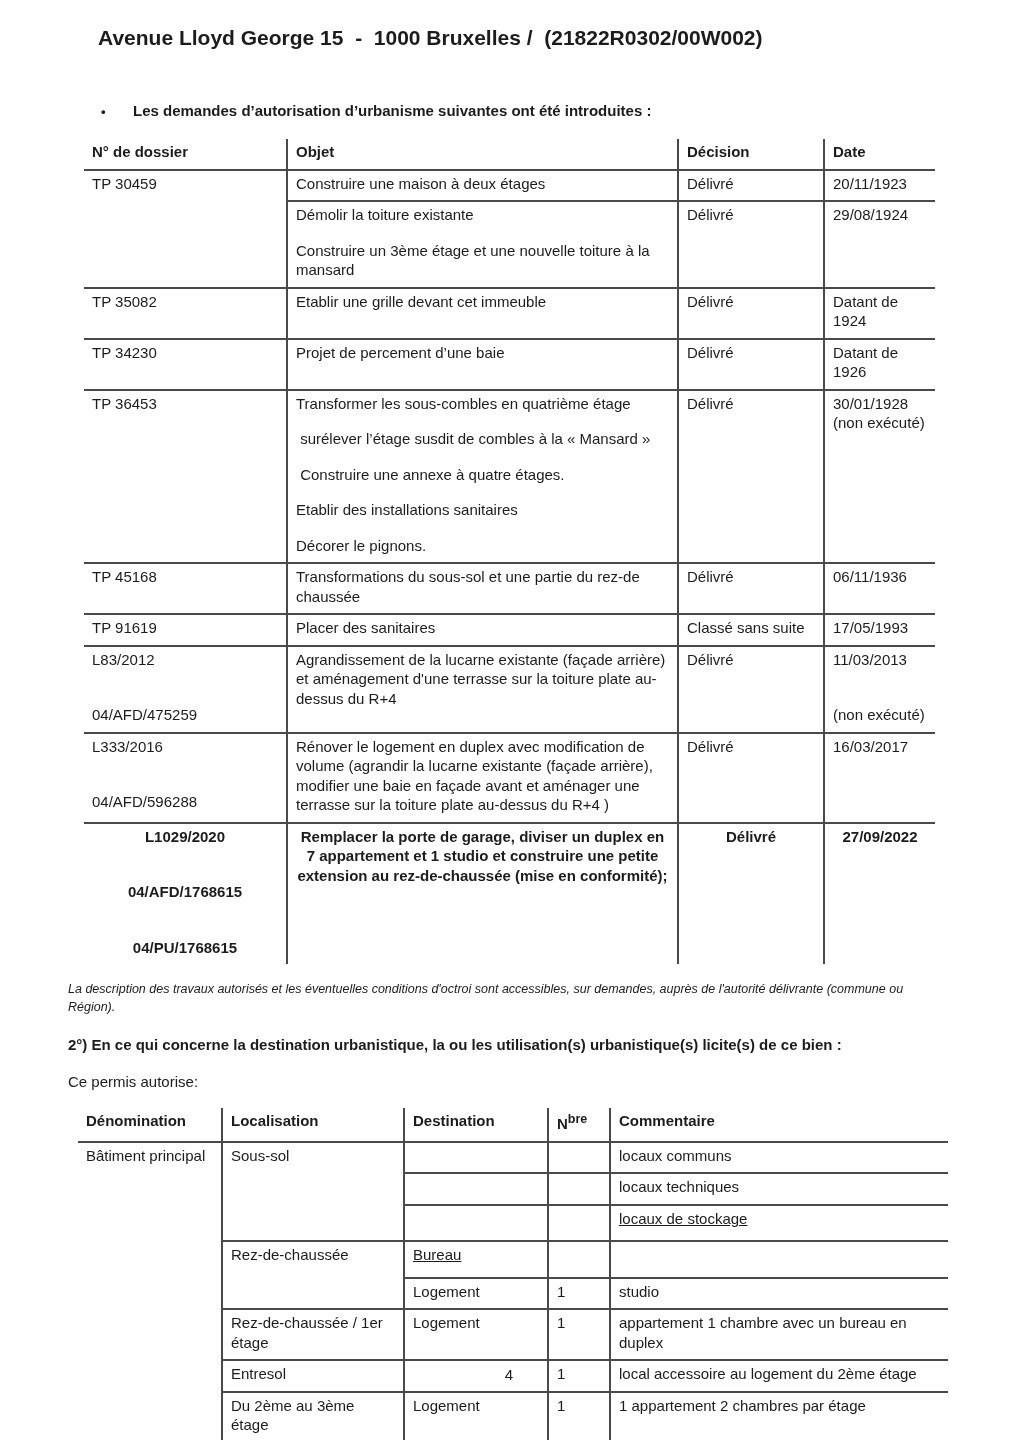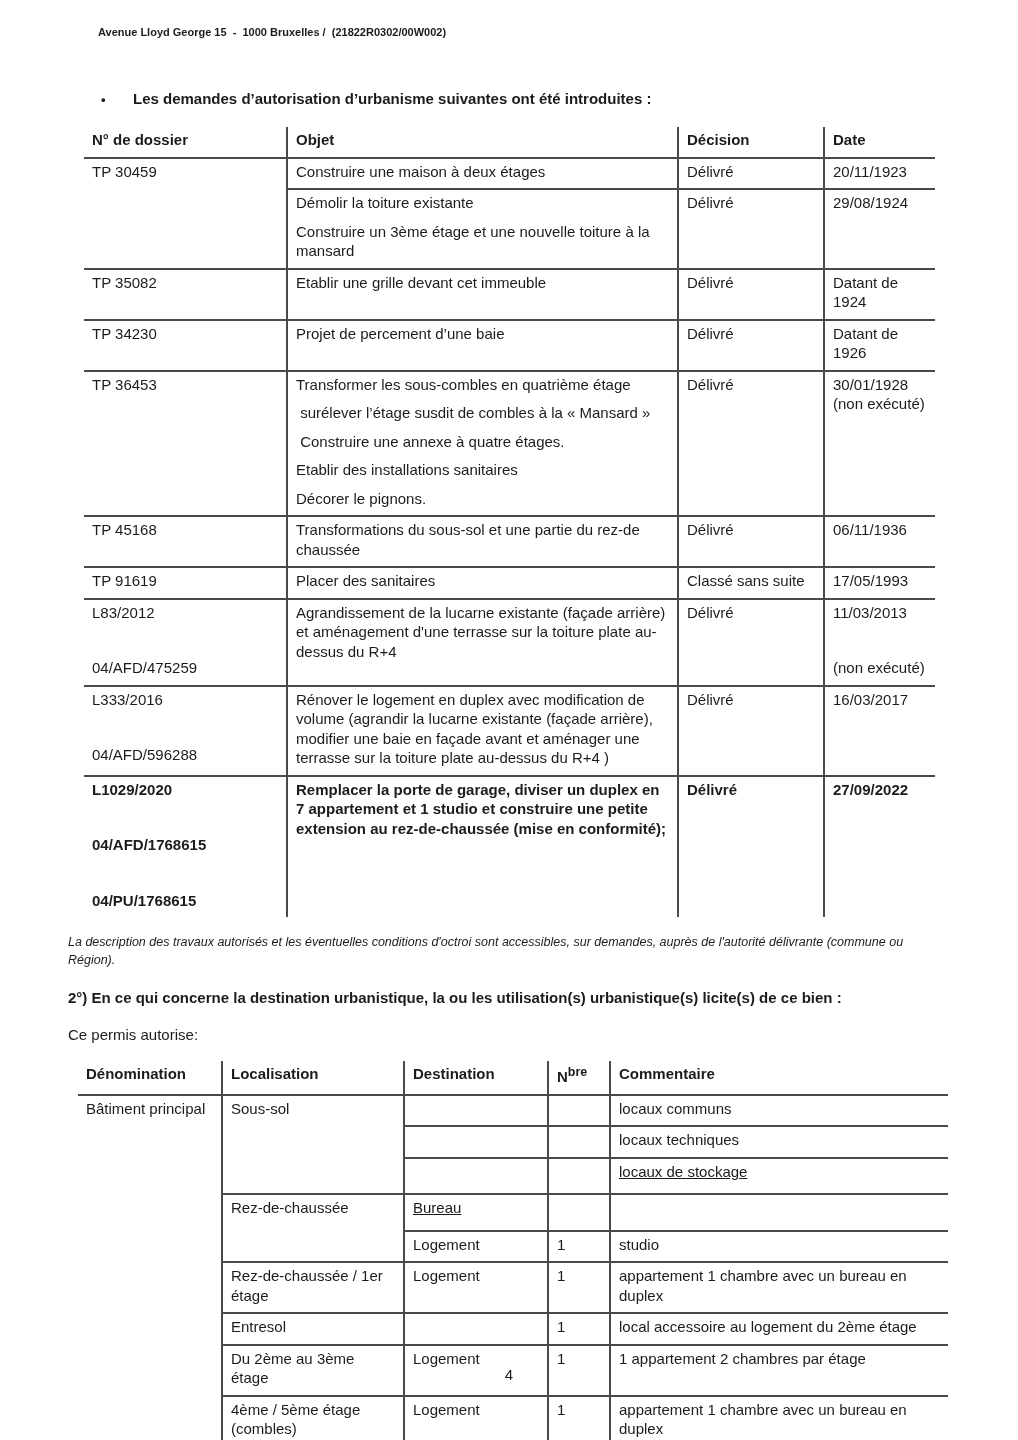--- a/index.html
+++ b/index.html
@@ -3,21 +3,21 @@
 <meta charset="utf-8">
 <style>
   html,body { margin:0; padding:0; background:#ffffff; }
   body {
     width:1018px; height:1440px; position:relative; overflow:hidden;
     font-family:"Liberation Sans","DejaVu Sans",sans-serif;
     color:#1c1c1c; -webkit-font-smoothing:antialiased;
   }
   .page { position:relative; width:100%; height:100%; padding:26px 0 0 68px; box-sizing:border-box; }
 
-  .doc-header { margin:0 0 0 30px; font-size:11px; font-weight:bold; white-space:pre-wrap; }
+  .doc-header { margin:0 0 0 30px; font-size:21px; font-weight:bold; white-space:pre-wrap; }
 
   .bullet-line { display:flex; align-items:baseline; margin:52px 0 0 33px; }
   .bullet-glyph { width:32px; font-size:13px; font-weight:bold; }
   .bullet-text { font-size:15px; font-weight:bold;text-align:right; }
 
   table { border-collapse:collapse; table-layout:fixed; }
   td, th {
     border-right:2px solid #4a4a4a; border-bottom:2px solid #4a4a4a;
     vertical-align:top; text-align:left; padding:3px 8px 7px;
     font-size:15px; line-height:1.3; font-weight:normal;
@@ -27,24 +27,24 @@
   td:last-child, th:last-child { border-right:none; }
   .nb { border-bottom:none !important; }
 
   .t1 { margin:20px 0 0 16px; width:851px; }
   .t1 .c1 { width:203px; } .t1 .c2 { width:391px; } .t1 .c3 { width:146px; } .t1 .c4 { width:111px; }
 
   .t2 { margin:18px 0 0 10px; width:870px; }
   .t2 .c1 { width:144px; } .t2 .c2 { width:182px; } .t2 .c3 { width:144px; } .t2 .c4 { width:62px; } .t2 .c5 { width:338px; }
 
   .cl { margin:0; white-space:pre-wrap; }
-  .cl + .cl { margin-top:9px; }
+  .cl + .cl { margin-top:16px; }
   .tight .cl + .cl { margin-top:0; }
   .spaced .cl + .cl { margin-top:36px; }
-  .bold-row td { font-weight:bold; }
+  .bold-row td { font-weight:bold;text-align:center; }
   .pad-b { padding-bottom:12px;text-decoration:underline; }
 
   .note { margin:16px 0 15px 0; max-width:842px; font-size:12.5px; font-style:italic; line-height:1.45; }
   .section-heading { margin:20px 0 0 0; font-size:15px; font-weight:bold; max-width:900px; }
   .permit-intro { margin:20px 0 0 0; font-size:15px; }
 
   .page-number { position:absolute; top:1366px; left:0; width:100%; text-align:center; font-size:15px; }
 </style>
 </head>
 <body>

